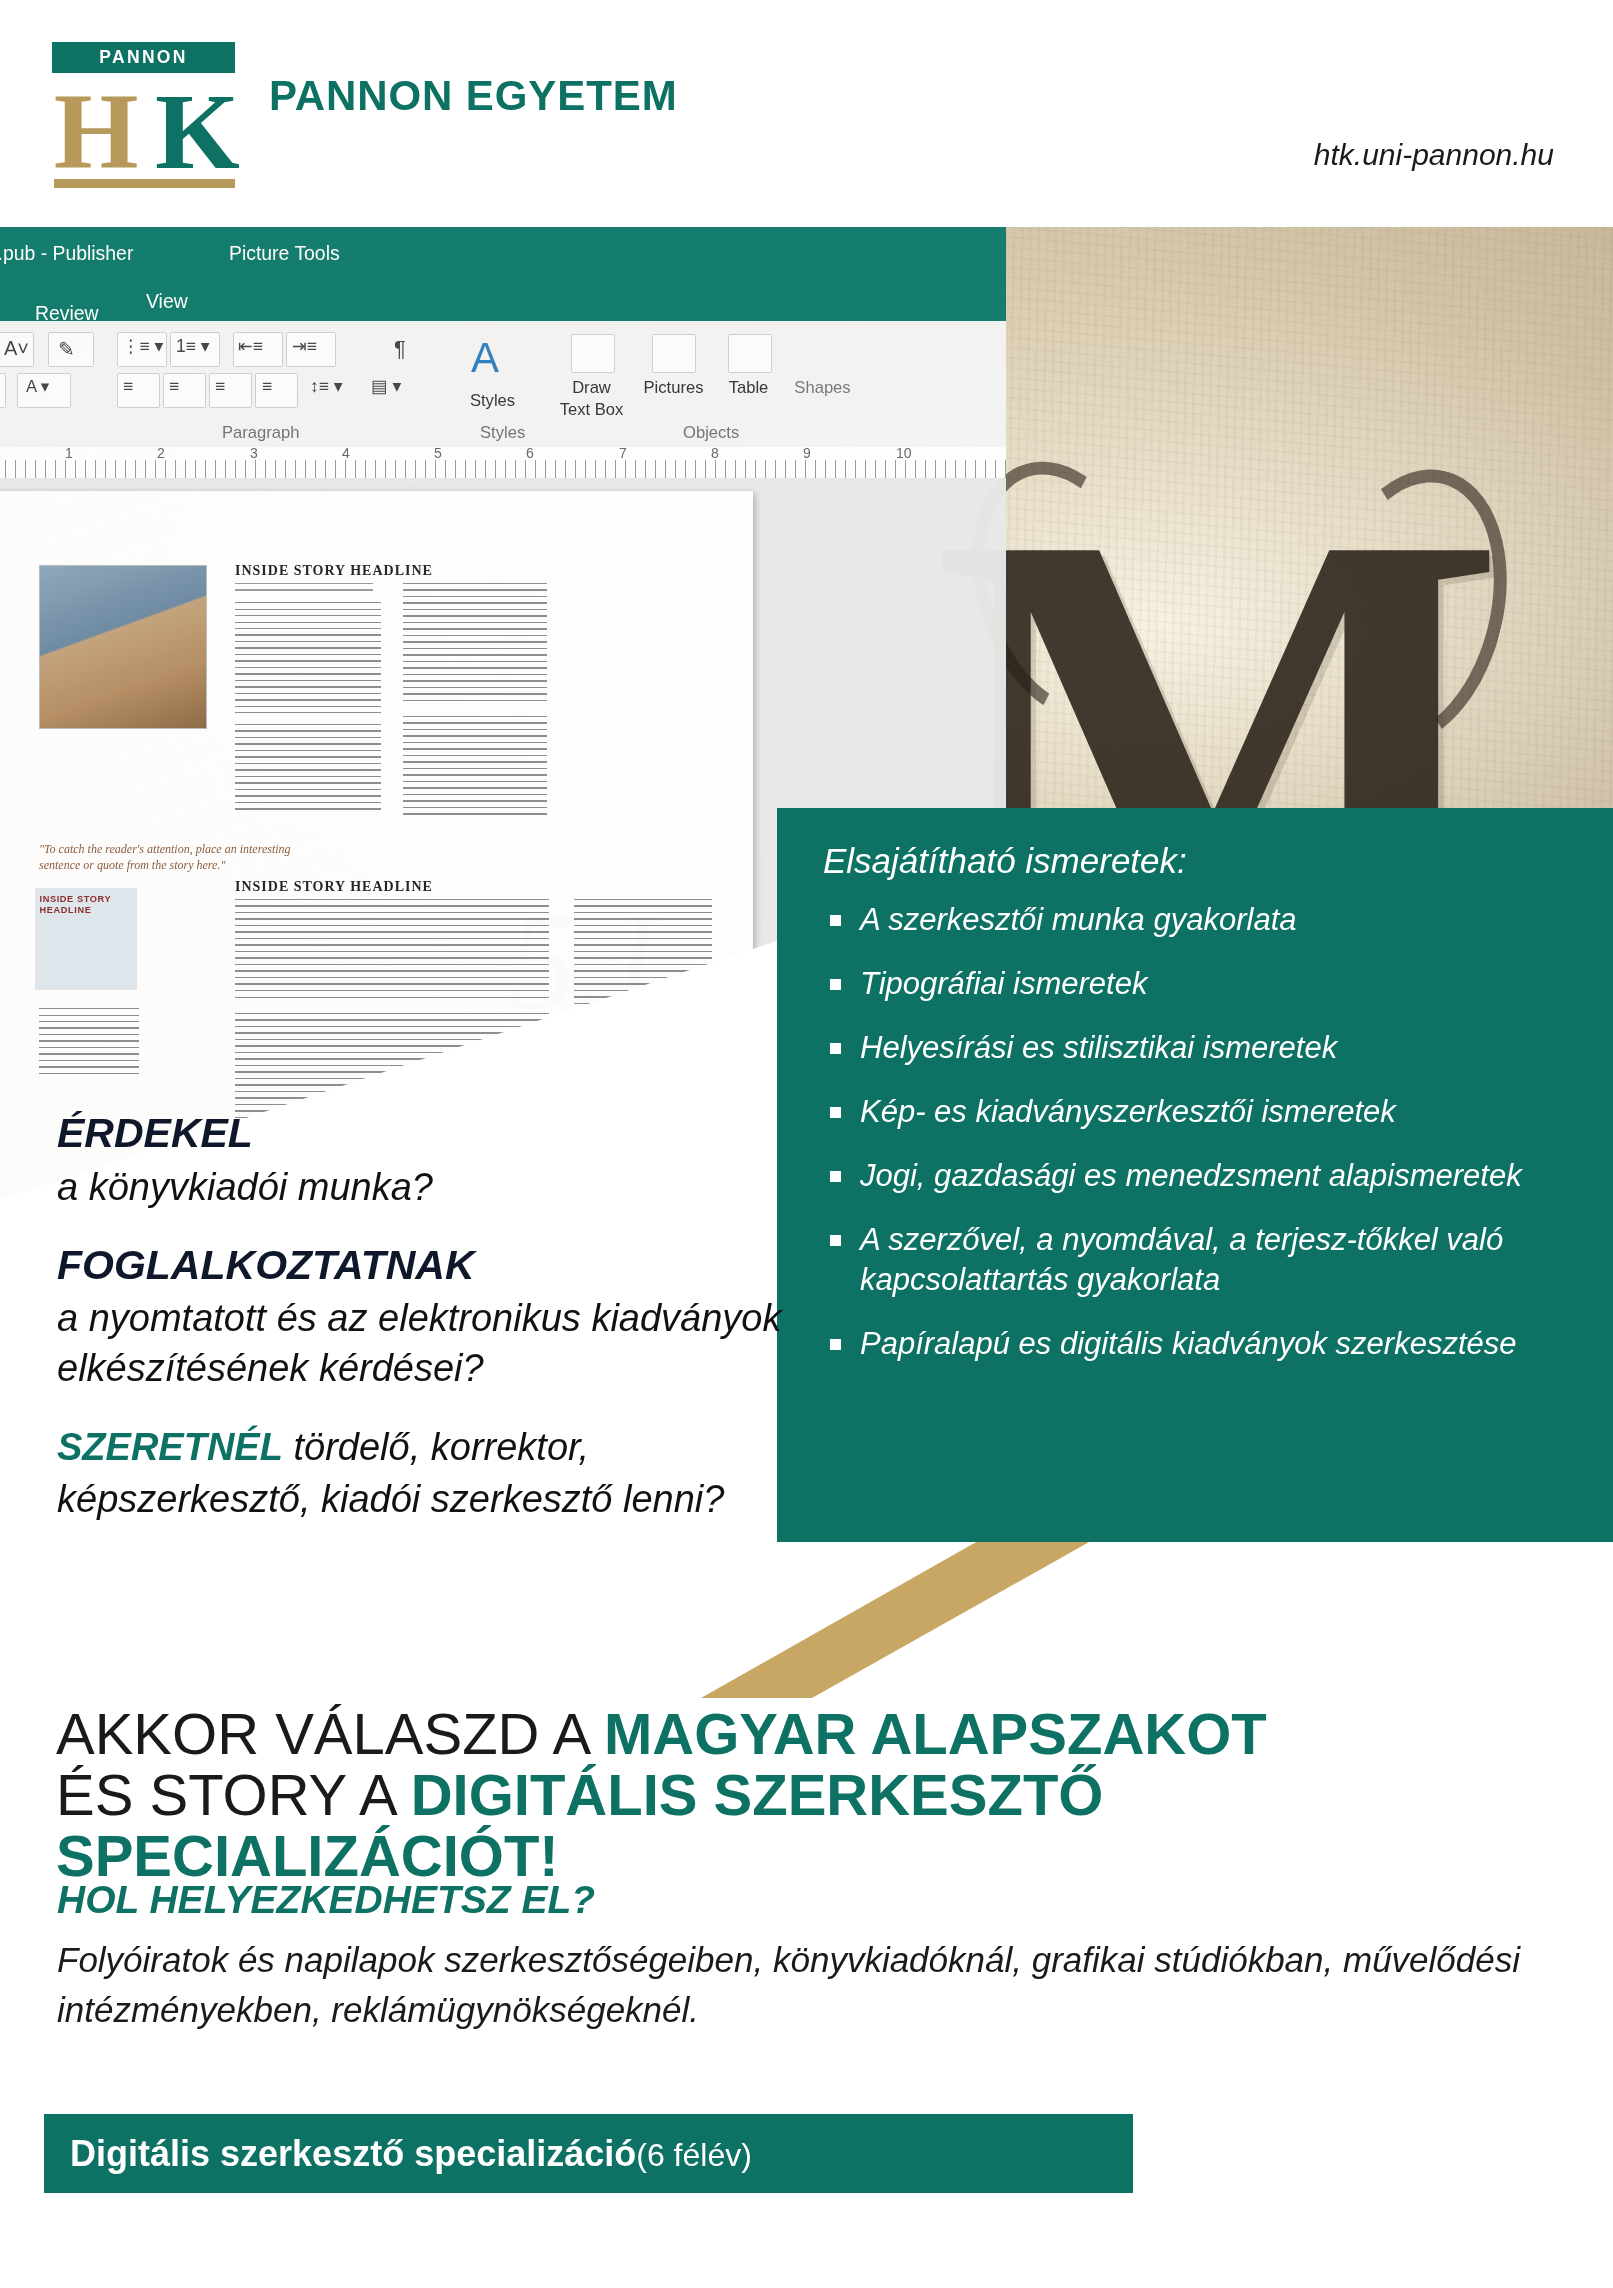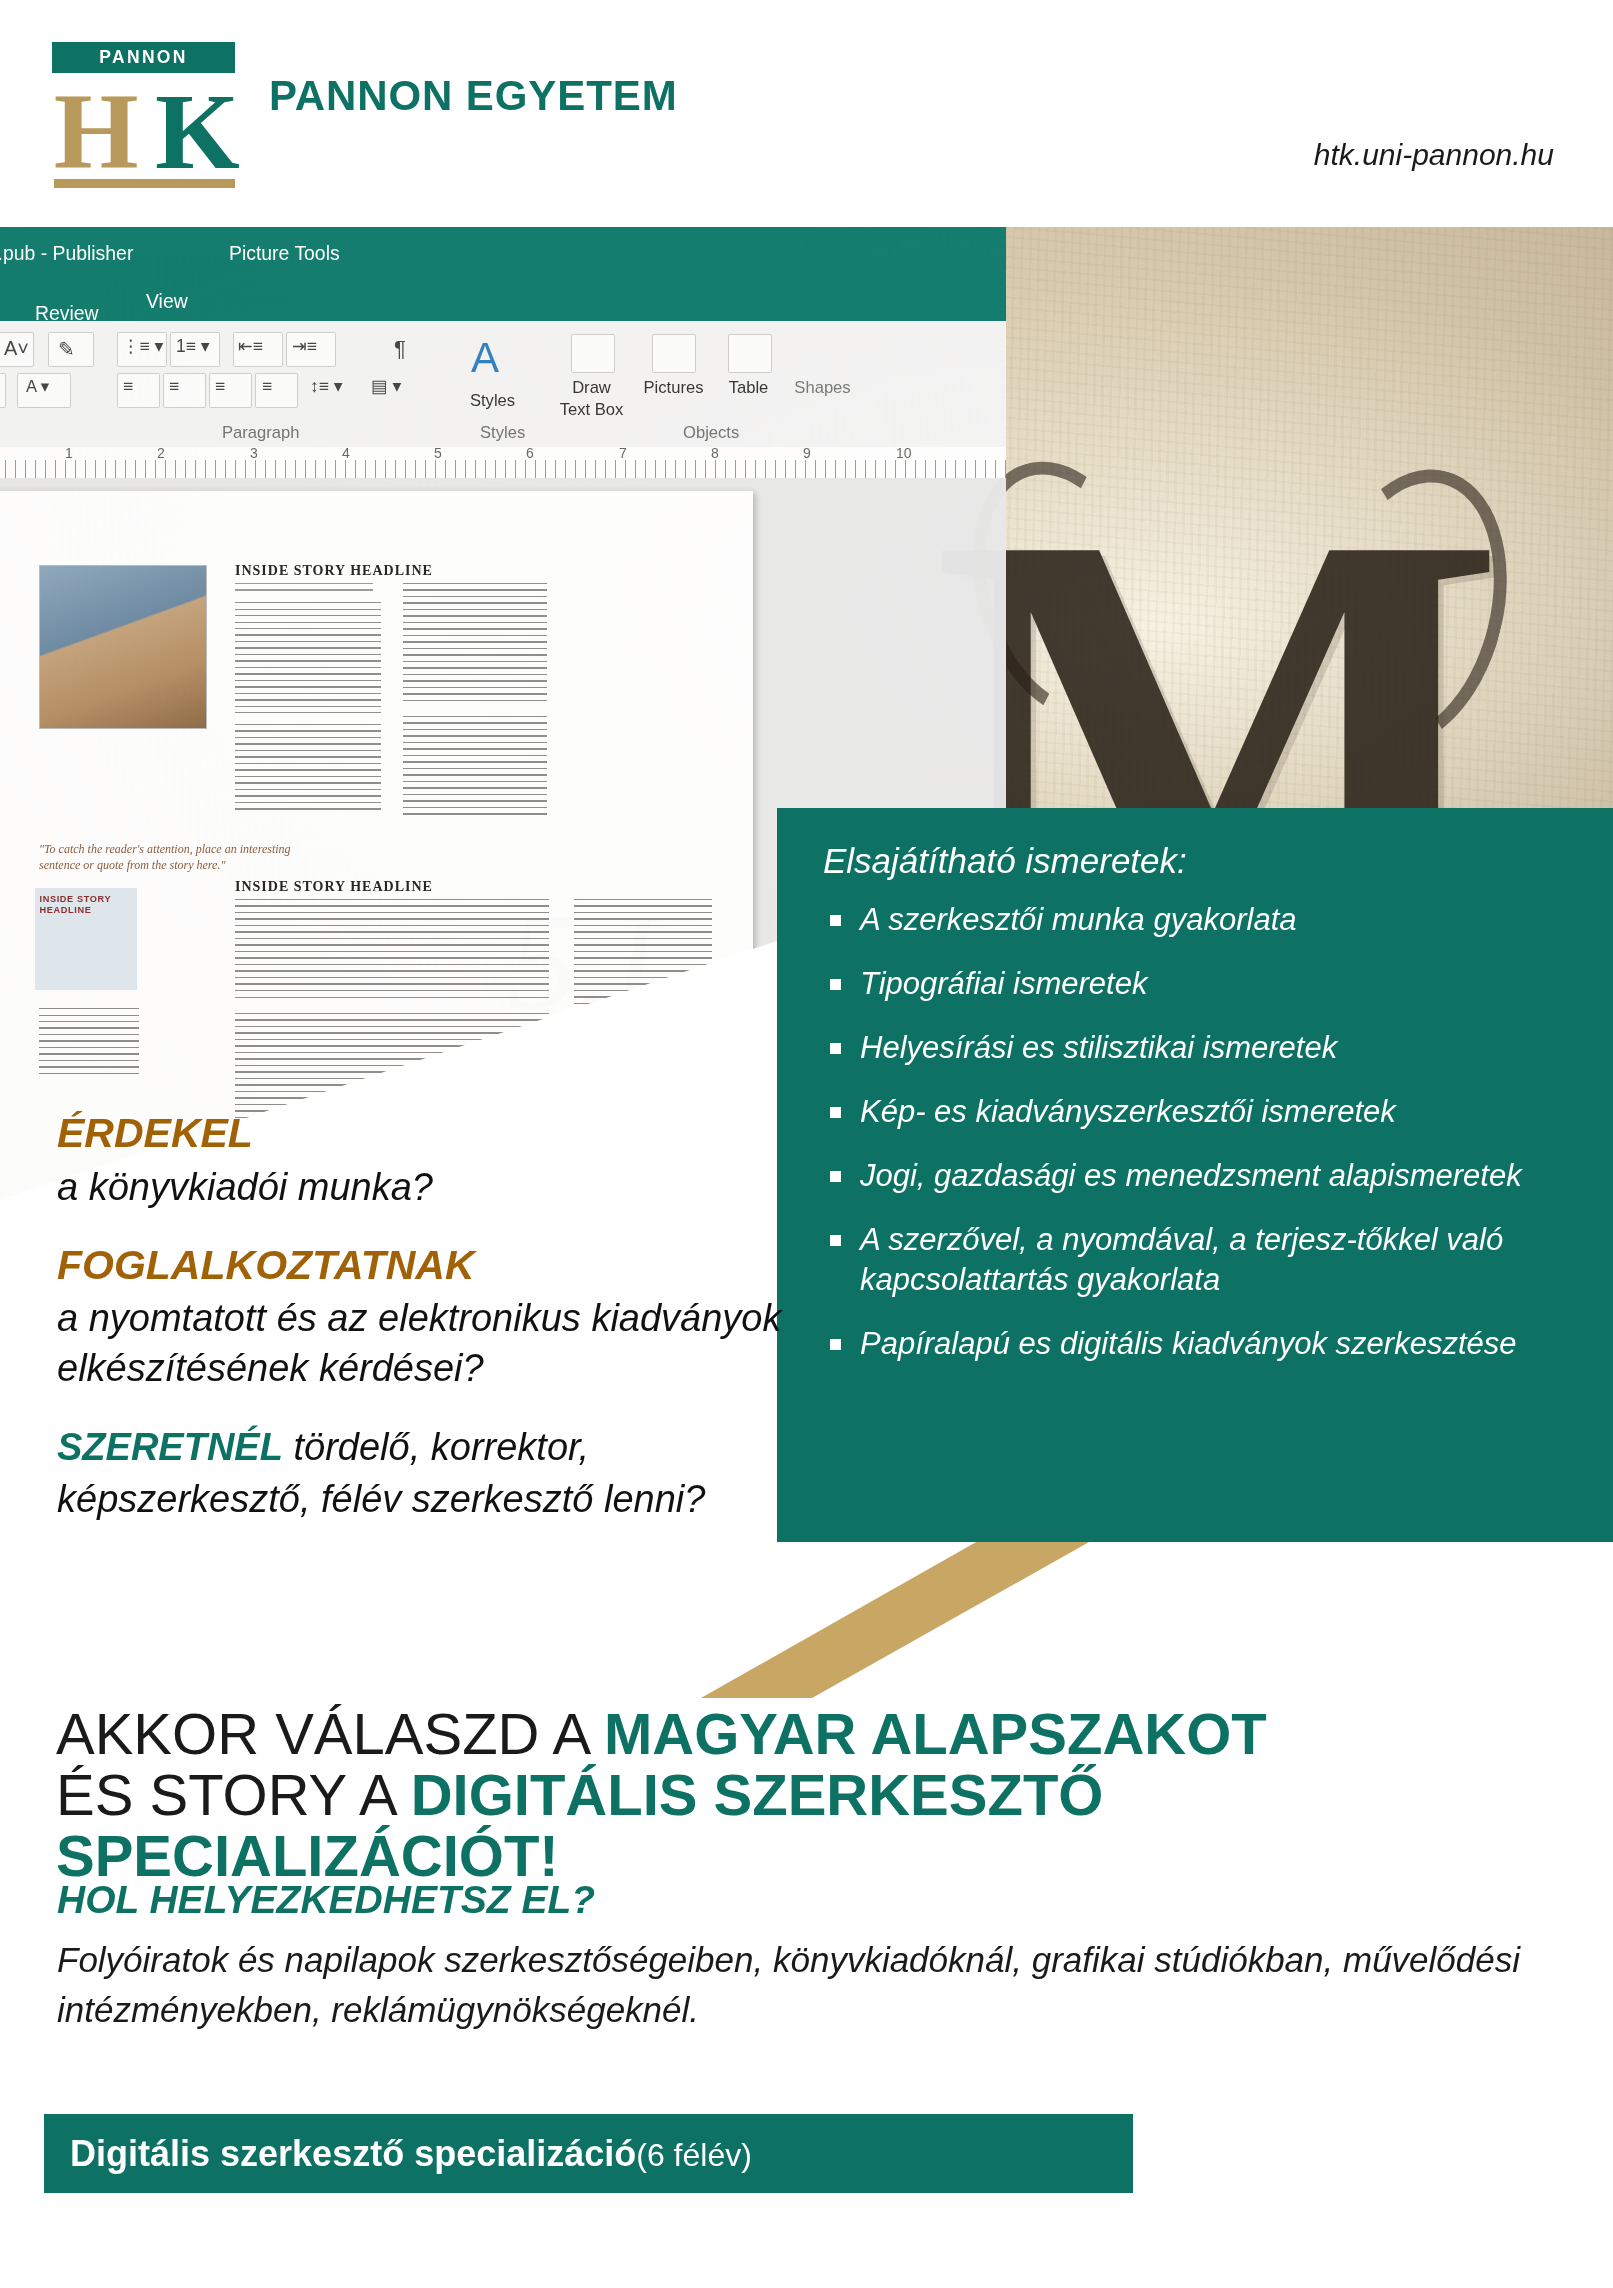--- a/index.html
+++ b/index.html
@@ -369,21 +369,21 @@
   }
 
   
   #left-text {
     position: absolute;
     left: 57px; top: 1108px;
     width: 757px;
     z-index: 35;
   }
   .q-head {
-    color: #a16207;
+    color: #0f172a;
     font-size: 41px;
     font-weight: bold;
     font-style: italic;
     margin: 0 0 3.7px 0;
     line-height: 50px;
   }
   .q-body {
     color: #111111;
     font-size: 38px;
     font-style: italic;
@@ -605,21 +605,21 @@
     <li><span class="bullet-sq"></span><span>A szerzővel, a nyomdával, a terjesz-tőkkel való kapcsolattartás gyakorlata</span></li>
     <li><span class="bullet-sq"></span><span>Papíralapú es digitális kiadványok szerkesztése</span></li>
   </ul>
 </div>
 
 <div id="left-text">
   <p class="q-head">ÉRDEKEL</p>
   <p class="q-body">a könyvkiadói munka?</p>
   <p class="q-head">FOGLALKOZTATNAK</p>
   <p class="q-body">a nyomtatott és az elektronikus kiadványok elkészítésének kérdései?</p>
-  <p id="q3"><span class="hl" style="white-space: pre-wrap;">SZERETNÉL</span><span style="white-space: pre-wrap;"> tördelő, korrektor, képszerkesztő, félév szerkesztő lenni?</span></p>
+  <p id="q3"><span class="hl" style="white-space: pre-wrap;">SZERETNÉL</span><span style="white-space: pre-wrap;"> tördelő, korrektor, képszerkesztő, kiadói szerkesztő lenni?</span></p>
 </div>
 
 <div id="cta">
   <div><span style="white-space: pre-wrap;">AKKOR VÁLASZD A </span><span class="strong" style="white-space: pre-wrap;">MAGYAR ALAPSZAKOT</span></div>
   <div><span style="white-space: pre-wrap;">ÉS STORY A </span><span class="strong" style="white-space: pre-wrap;">DIGITÁLIS SZERKESZTŐ SPECIALIZÁCIÓT!</span></div>
 </div>
 
 <div id="jobs">
   <p id="jobs-head">HOL HELYEZKEDHETSZ EL?</p>
   <p id="jobs-body">Folyóiratok és napilapok szerkesztőségeiben, könyvkiadóknál, grafikai stúdiókban, művelődési intézményekben, reklámügynökségeknél.</p>

